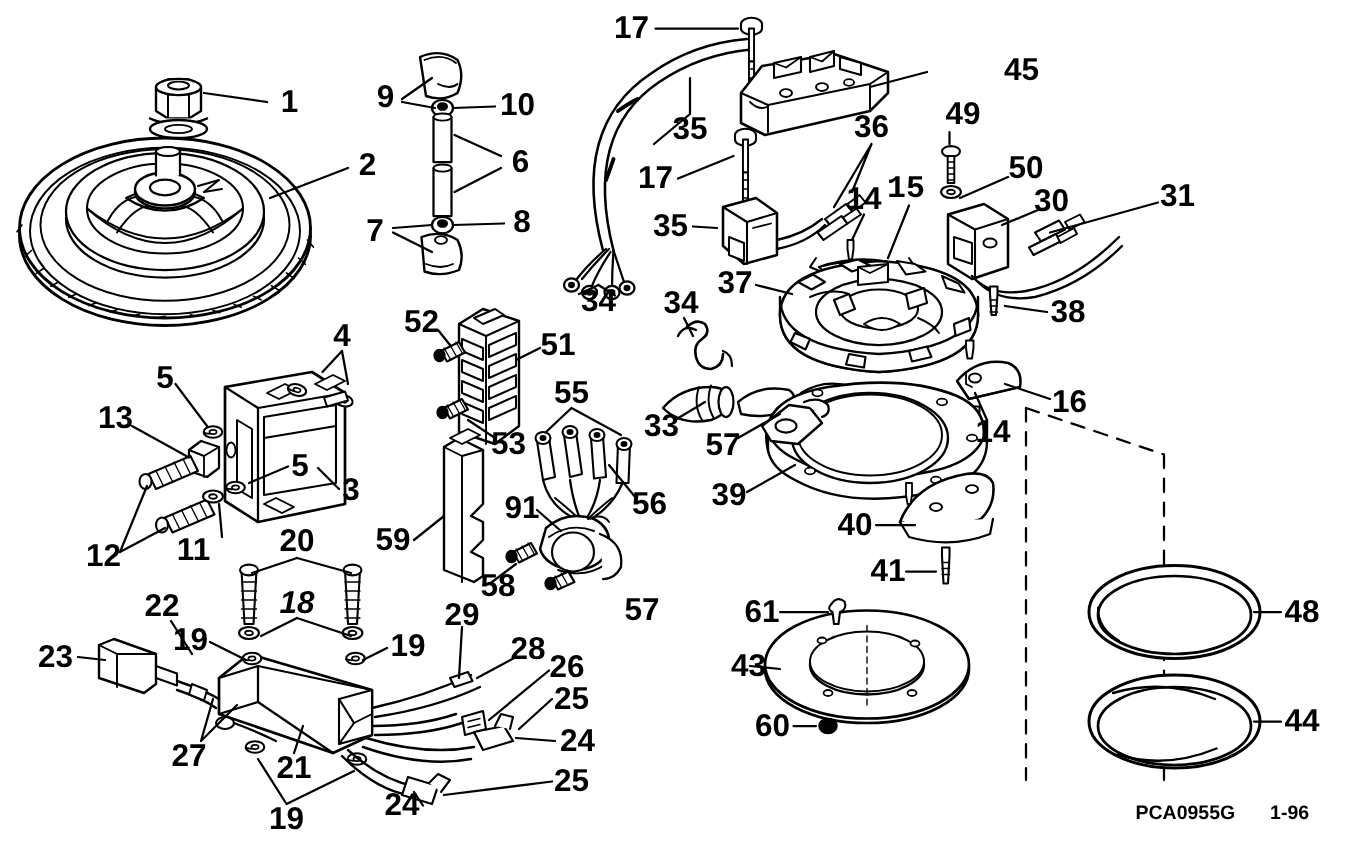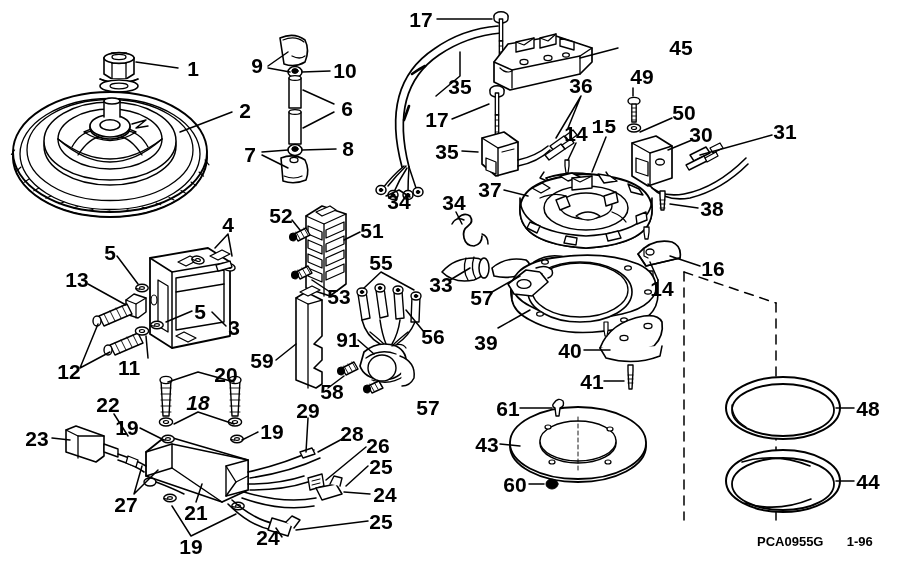--- a/index.html
+++ b/index.html
@@ -675,39 +675,39 @@
       <div class="lbl n" style="left: 713px; top: 268px;">16</div>
       <div class="lbl n" style="left: 662px; top: 288px;">14</div>
       <div class="lbl n" style="left: 339px; top: 296px;">53</div>
       <div class="lbl n" style="left: 381px; top: 262px;">55</div>
       <div class="lbl n" style="left: 234px; top: 327px;">3</div>
       <div class="lbl n" style="left: 200px; top: 311px;">5</div>
       <div class="lbl n" style="left: 482px; top: 297px;">57</div>
       <div class="lbl n" style="left: 433px; top: 336px;">56</div>
       <div class="lbl n" style="left: 348px; top: 339px;">91</div>
       <div class="lbl n" style="left: 262px; top: 360px;">59</div>
-      <div class="lbl n" style="left: 486px; top: 342px;">39</div>
+      <div class="lbl n" style="left: 486px; top: 330px;">39</div>
       <div class="lbl n" style="left: 69px; top: 371px;">12</div>
       <div class="lbl n" style="left: 129px; top: 367px;">11</div>
-      <div class="lbl n" style="left: 198px; top: 374px; margin-left: 28px;">20</div>
+      <div class="lbl n" style="left: 198px; top: 361px;">20</div>
       <div class="lbl n" style="left: 332px; top: 391px;">58</div>
       <div class="lbl n" style="left: 570px; top: 350px;">40</div>
       <div class="lbl n" style="left: 592px; top: 381px;">41</div>
       <div class="lbl n" style="left: 308px; top: 410px;">29</div>
       <div class="lbl n" style="left: 198px; top: 402px; font-style: italic;">18</div>
       <div class="lbl n" style="left: 428px; top: 407px;">57</div>
       <div class="lbl n" style="left: 508px; top: 408px; text-align: center;">61</div>
       <div class="lbl n" style="left: 108px; top: 404px;">22</div>
       <div class="lbl n" style="left: 127px; top: 427px;">19</div>
       <div class="lbl n" style="left: 272px; top: 431px;">19</div>
       <div class="lbl n" style="left: 37px; top: 438px;">23</div>
       <div class="lbl n" style="left: 352px; top: 433px; text-align: center;">28</div>
       <div class="lbl n" style="left: 378px; top: 445px;">26</div>
       <div class="lbl n" style="left: 381px; top: 466px;">25</div>
-      <div class="lbl n" style="left: 487px; top: 444px; text-align: right;">43</div>
+      <div class="lbl n" style="left: 499px; top: 444px; text-align: right;">43</div>
       <div class="lbl n" style="left: 868px; top: 408px;">48</div>
       <div class="lbl n" style="left: 868px; top: 481px;">44</div>
       <div class="lbl n" style="left: 385px; top: 494px;">24</div>
       <div class="lbl n" style="left: 126px; top: 504px;">27</div>
       <div class="lbl n" style="left: 196px; top: 512px;">21</div>
       <div class="lbl n" style="left: 381px; top: 521px;">25</div>
       <div class="lbl n" style="left: 515px; top: 484px;">60</div>
       <div class="lbl n" style="left: 191px; top: 546px;">19</div>
       <div class="lbl n" style="left: 268px; top: 537px;">24</div>
     </div>

